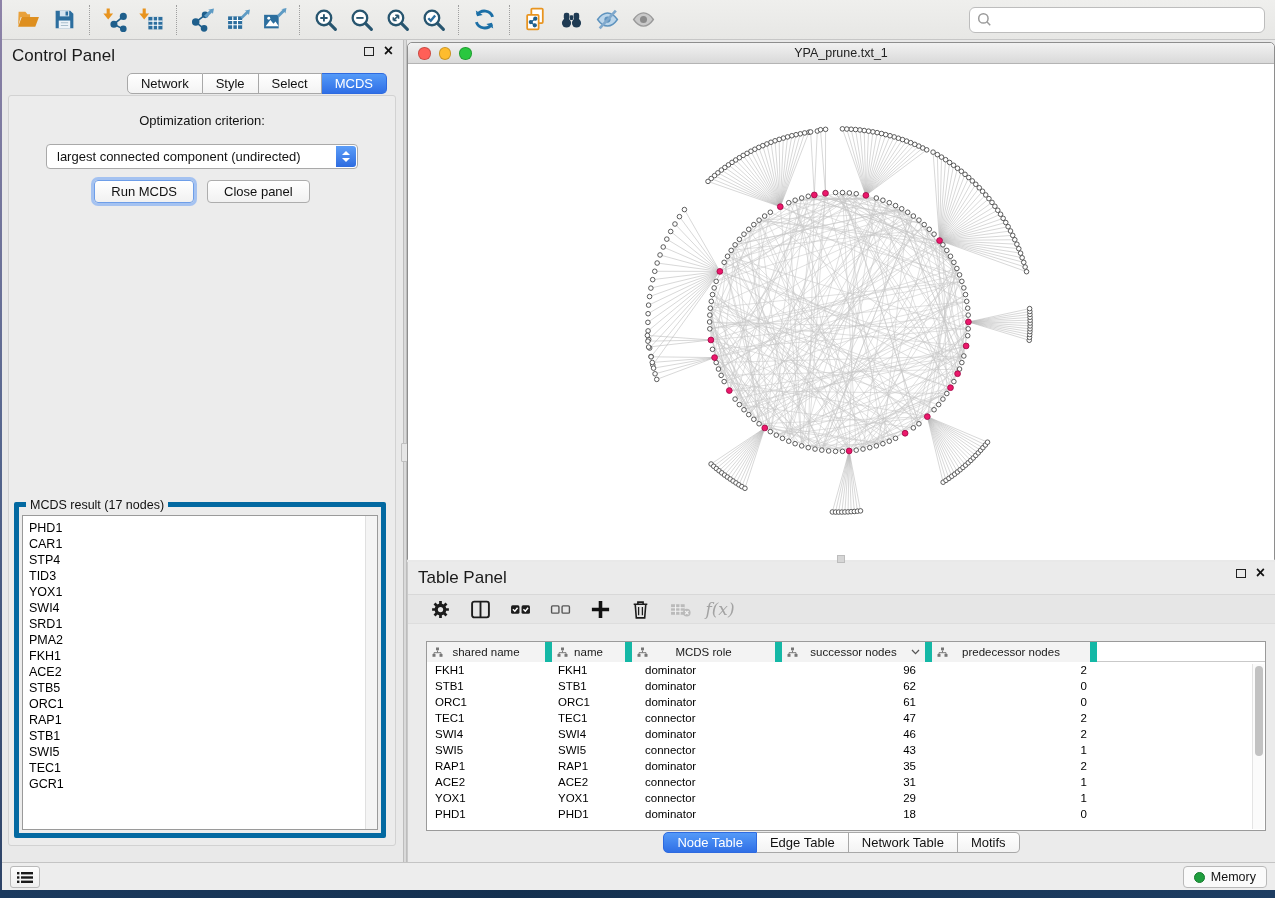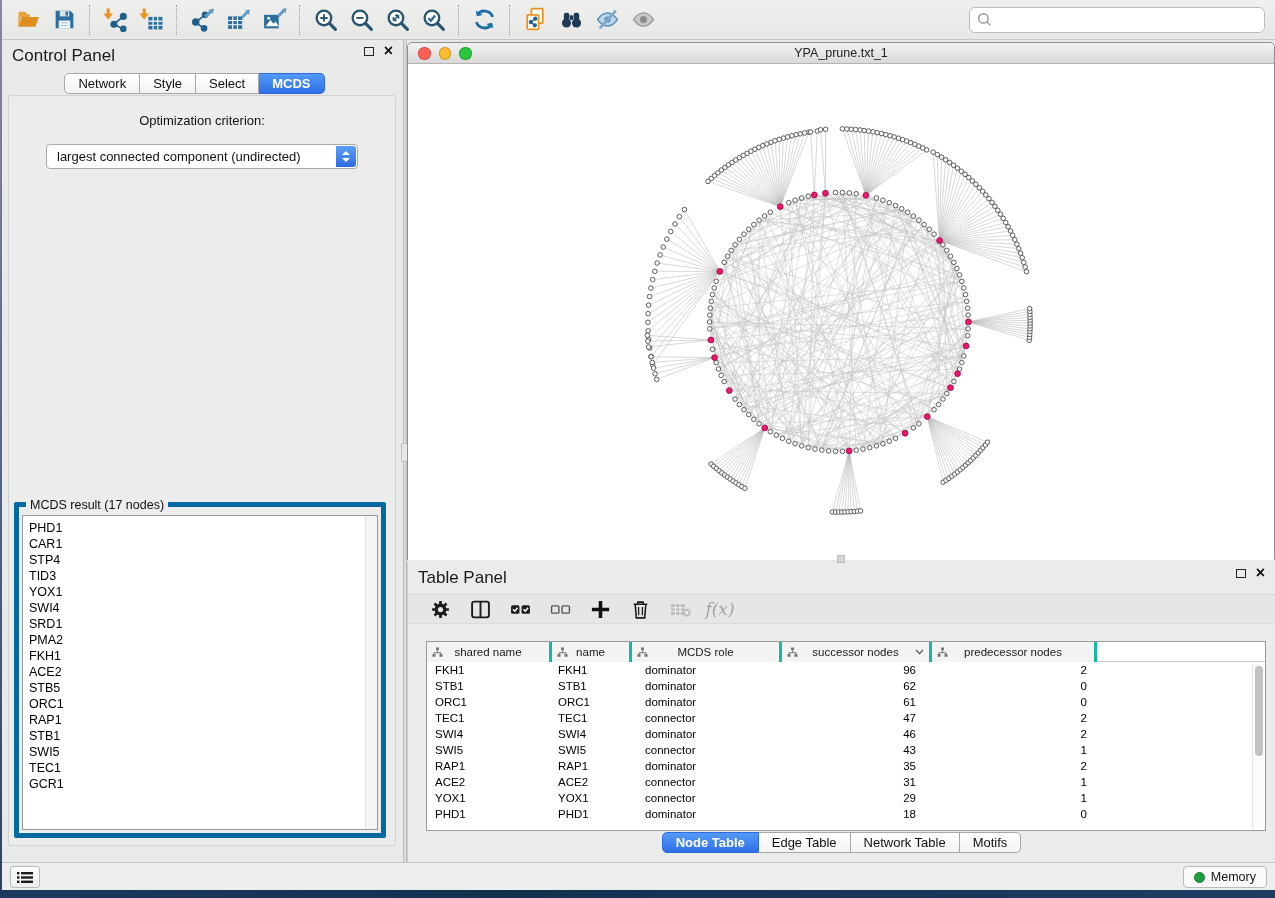--- a/index.html
+++ b/index.html
@@ -20,25 +20,25 @@
   .disabled { opacity:.5; filter:grayscale(1); }
 
   
   .control-panel { position:absolute; left:0; top:40px; width:401px; bottom:28px; background:#E9E9E9; }
   .cp-header { position:absolute; top:0; left:0; right:0; height:26px; }
   .panel-title { position:absolute; left:10px; top:6px; font-size:17px; color:#1a1a1a; }
   .win-icons { position:absolute; right:10px; top:5px; display:flex; gap:10px; align-items:center; }
   .float-ic { width:10px; height:9px; border:1.5px solid #222; display:inline-block; }
   .close-ic { font-size:16px; font-weight:bold; color:#111; line-height:12px; }
   .seg-control { display:flex; }
-  .cp-tabs { position:absolute; top:33px; left:0; right:16px; justify-content:center; }
+  .cp-tabs { position:absolute; top:33px; left:0; right:16px; justify-content:flex-end; }
   .seg { height:21px; line-height:19px; padding:0 13px; font-size:13px; background:linear-gradient(#FFFFFF,#F3F3F3); border:1px solid #A8A8A8; border-left-width:0; color:#111; }
   .seg:first-child { border-left-width:1px; border-radius:5px 0 0 5px; }
   .seg:last-child { border-radius:0 5px 5px 0; }
-  .seg.active { background:linear-gradient(#549AF8,#2F6FE6); border-color:#2E6ADF; color:#fff;font-weight:bold; }
+  .seg.active { background:linear-gradient(#549AF8,#2F6FE6); border-color:#2E6ADF; color:#fff; }
   .cp-content { position:absolute; top:55px; left:6px; right:7px; bottom:16px; background:#ECECEC; border:1px solid #D2D2D2; border-radius:3px; }
   .opt-label { margin-top:17px; text-align:center; font-size:13px; color:#111; }
   .combo { position:relative; margin:16px auto 0; width:312px; height:25px; background:#fff; border:1px solid #A9A9A9; border-radius:4px; }
   .combo-text { position:absolute; left:10px; top:4px; font-size:13px; color:#111; white-space:nowrap; }
   .combo-step { position:absolute; right:1px; top:1px; bottom:1px; width:20px; border-radius:0 3px 3px 0; background:linear-gradient(#5B9DF8,#2E6CE0); display:flex; flex-direction:column; align-items:center; justify-content:center; gap:3px; }
   .tri-up { width:0; height:0; border-left:4px solid transparent; border-right:4px solid transparent; border-bottom:4px solid #fff; }
   .tri-dn { width:0; height:0; border-left:4px solid transparent; border-right:4px solid transparent; border-top:4px solid #fff; }
   .btn-row { margin-top:11px; display:flex; justify-content:center; gap:13px; }
   .btn { height:23px; padding:0 16px; font-size:13px; font-family:"Liberation Sans",sans-serif; background:linear-gradient(#FFFFFF,#F1F1F1); border:1px solid #ADADAD; border-radius:4px; color:#111; }
   .btn.focus { border-color:#6E9EE8; box-shadow:0 0 0 3px rgba(105,160,245,.55); }
@@ -65,21 +65,21 @@
 
   
   .table-panel { position:absolute; top:522px; left:0; right:0; bottom:0; background:#EBEBEB; border-left:1px solid #C9C9C9; }
   .tp-header { position:absolute; top:0; left:0; right:0; height:30px; }
   .tp-toolbar { position:absolute; top:32px; left:0; right:0; height:30px; background:#E6E6E6; border-top:1px solid #D8D8D8; border-bottom:1px solid #DDD; display:flex; align-items:center; padding-left:16px; gap:8px; }
   .ttb { width:32px; height:30px; display:flex; align-items:center; justify-content:center; }
   .ttb svg { width:21px; height:21px; }
   .fx { font-family:"DejaVu Serif",serif; font-style:italic; font-size:17px; color:#A3A3A3; }
   .table-box { position:absolute; top:79px; left:18px; right:9px; height:190px; background:#fff; border:1px solid #9a9a9a; overflow:hidden; }
   .thead { display:flex; height:20px; border-bottom:1px solid #C9C9C9; }
-  .th { position:relative; height:20px; background:#F3F3F3; border-right:3px solid #14b8a6; font-size:11.5px; color:#1a1a1a; text-align:center; line-height:20px; flex:0 0 auto; }
+  .th { position:relative; height:20px; background:#F3F3F3; border-right:7px solid #14b8a6; font-size:11.5px; color:#1a1a1a; text-align:center; line-height:20px; flex:0 0 auto; }
   .th .colicon { position:absolute; left:5px; top:5px; }
   .th .sorticon { position:absolute; right:5px; top:7px; }
   .tr { display:flex; height:16px; }
   .td { font-size:11.5px; line-height:16px; color:#000; white-space:nowrap; overflow:hidden; flex:0 0 auto; }
   .td.right { text-align:right; }
   .tscroll { position:absolute; top:22px; right:1px; bottom:1px; width:12px; background:#FBFBFB; border-left:1px solid #E4E4E4; }
   .tthumb { position:absolute; top:2px; left:1.5px; width:8px; height:90px; background:#C2C2C2; border-radius:5px; }
   .bottom-tabs { position:absolute; top:270px; left:0; right:0; justify-content:center; }
 
   
@@ -255,20 +255,24 @@
         <span class="seg active">MCDS</span>
       </div>
     <div class="cp-content">
       <div class="opt-label">Optimization criterion:</div>
       <div class="combo">
         <span class="combo-text">largest connected component (undirected)</span>
         <span class="combo-step">
             <span class="tri-up"></span>
             <span class="tri-dn"></span>
           </span>
+      </div>
+      <div class="btn-row">
+        <button class="btn focus">Run MCDS</button>
+        <button class="btn">Close panel</button>
       </div>
     </div>
     <div class="groupbox">
       <span class="group-legend">MCDS result (17 nodes)</span>
       <div class="mcds-list" id="mcds-list">
           <div class="mcds-item">PHD1</div>
           <div class="mcds-item">CAR1</div>
           <div class="mcds-item">STP4</div>
           <div class="mcds-item">TID3</div>
           <div class="mcds-item">YOX1</div>

